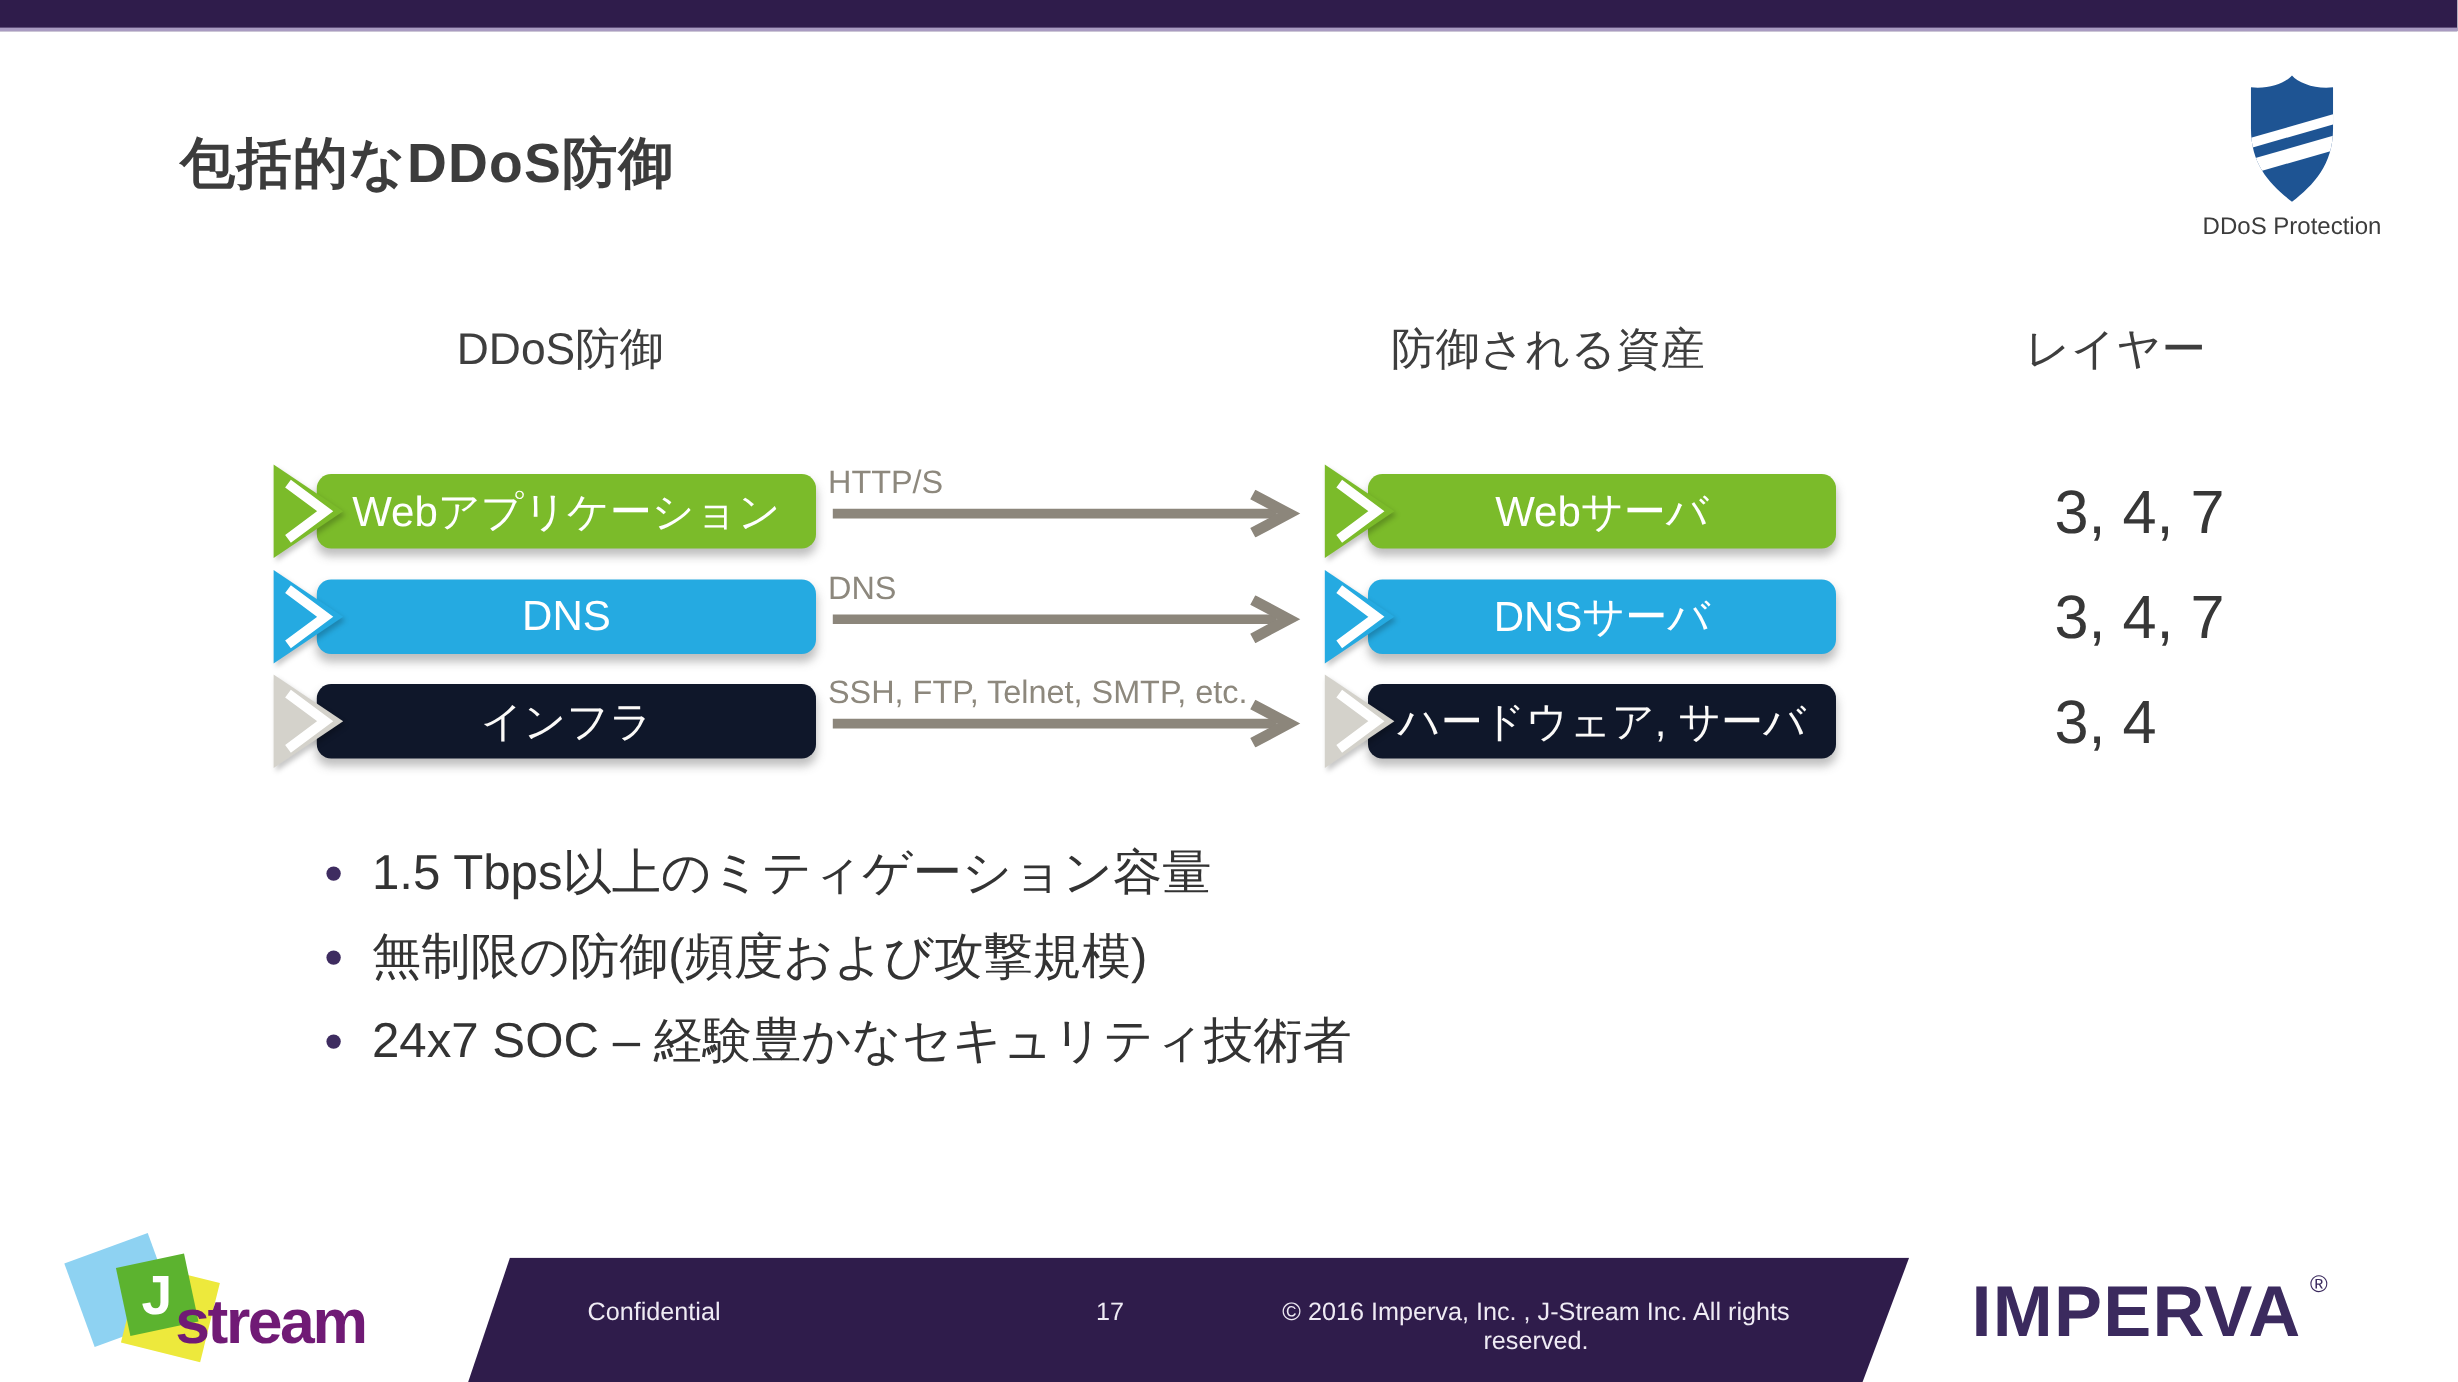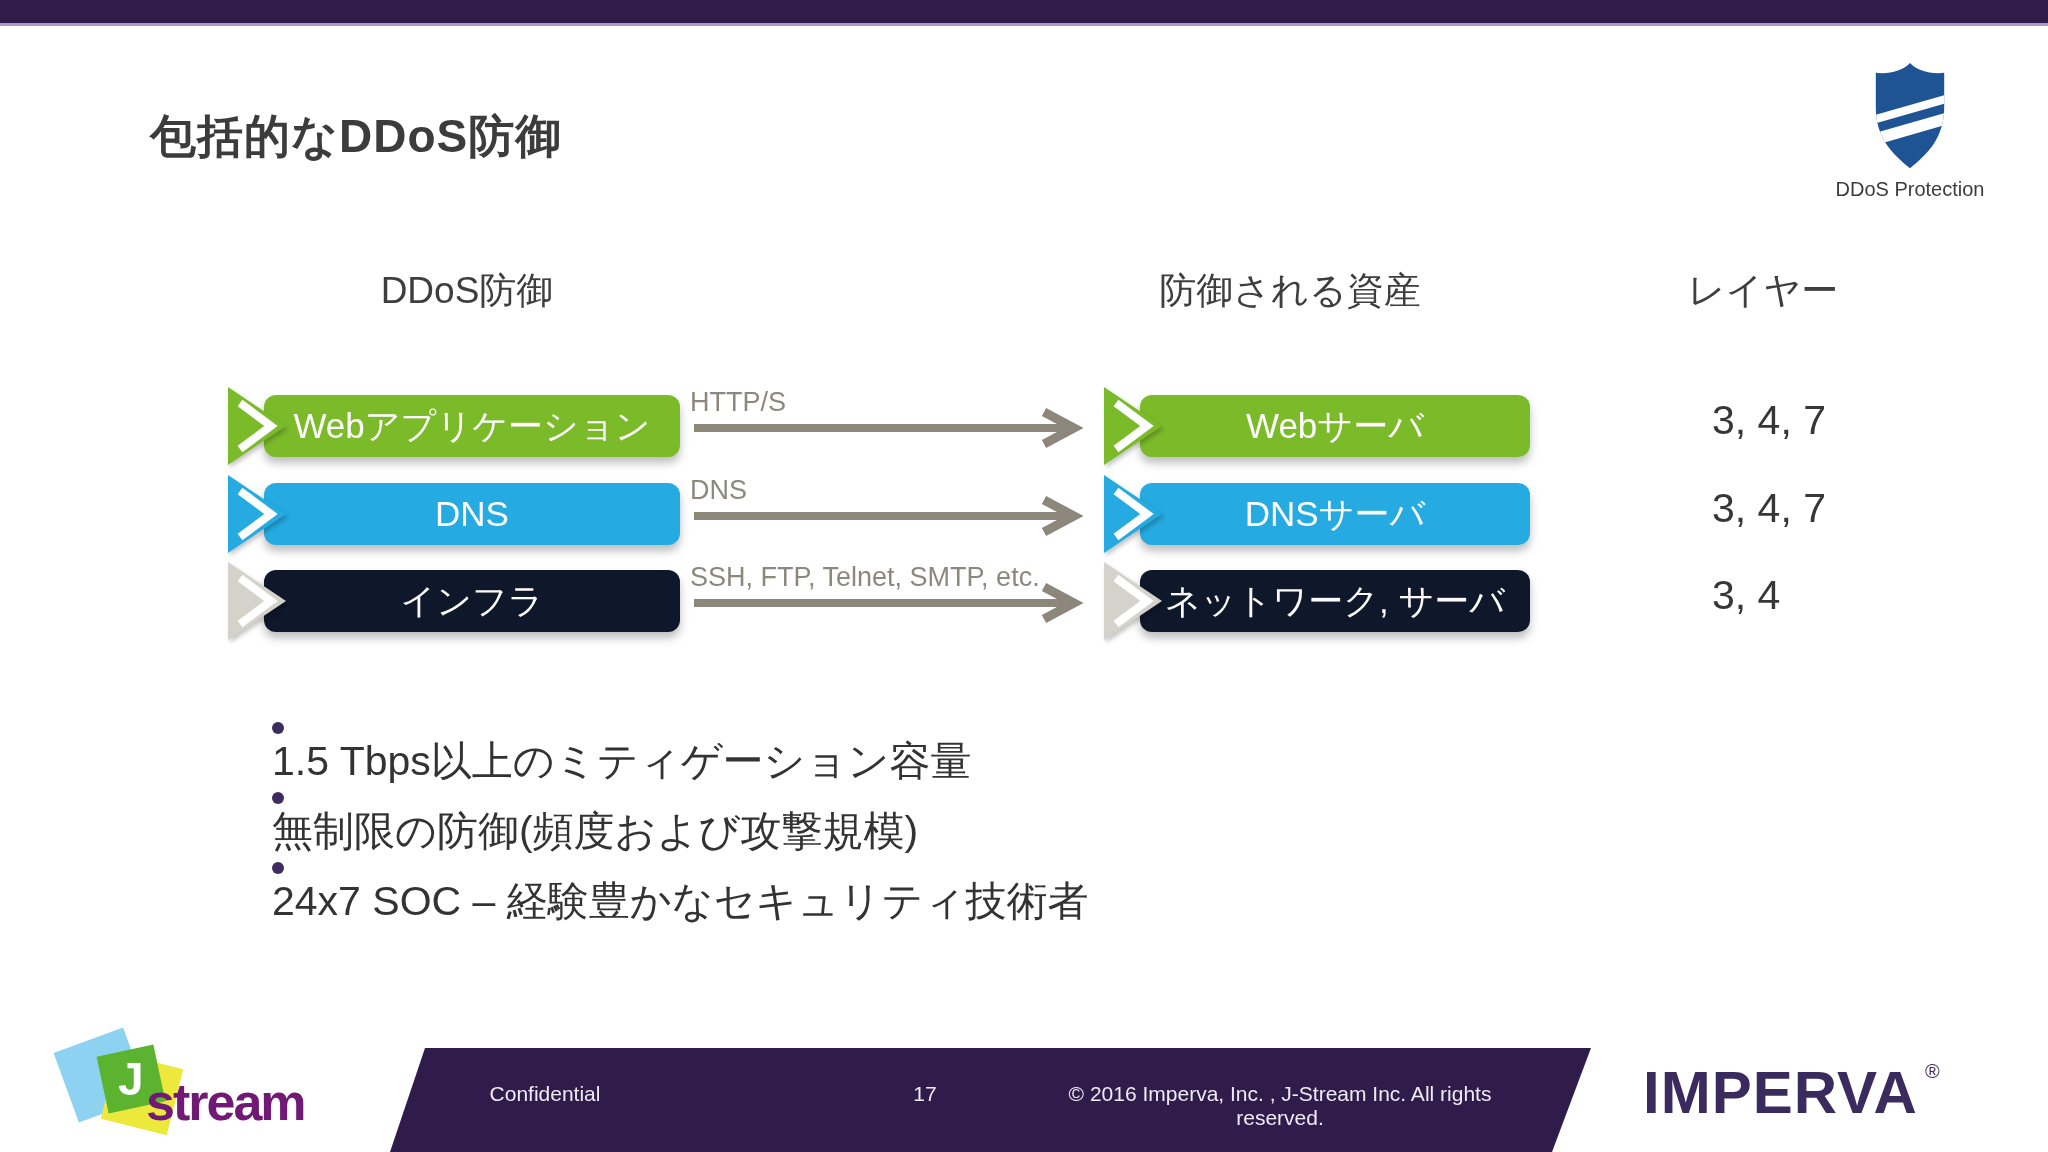--- a/index.html
+++ b/index.html
@@ -48,26 +48,26 @@
   .r0 .chev polygon { fill:#7BBB2A; }
   .r1 .chev polygon { fill:#25AAE1; }
   .r2 .chev polygon { fill:#D4D2CB; }
   .chev polyline { fill:none; stroke:#ffffff; stroke-width:8; }
 
   .proto { position:absolute; left:690px; width:412px; top:-8px;
            font-size:27px; color:#8D887D; }
   .flow-arrow { position:absolute; left:692px; top:13px; width:404px; height:40px; }
   .flow-arrow line, .flow-arrow polyline { stroke:#8C867B; fill:none; }
 
-  .layers { position:absolute; left:1712px; top:2px; font-size:41px; color:#373737; }
+  .layers { position:absolute; left:1712px; top:2px; font-size:51px; color:#373737; }
 
   
   .bullets { position:absolute; left:272px; top:700px; width:1560px; }
   .bullet { display:flex; align-items:flex-start; height:70px;
-            font-size:41px; color:#333333;flex-direction:column; }
+            font-size:41px; color:#333333; }
   .dot { width:12px; height:12px; border-radius:50%; background:#3E2C60;
          margin:22px 26px 0 0; flex:none; }
 
   
   .footer { position:absolute; left:0; top:1048px; width:2048px; height:104px; }
   .footer-shape { position:absolute; inset:0; background:#2F1C4B;
     clip-path:polygon(425px 0, 1591px 0, 1552px 104px, 390px 104px); }
   .ftext { position:absolute; top:34px; font-size:21px; color:#EFEBF4; text-align:center; }
   .ftext.confidential { left:445px; width:200px; }
   .ftext.page        { left:880px; width:90px; }
@@ -174,21 +174,21 @@
     <div class="proto">SSH, FTP, Telnet, SMTP, etc.</div>
     <svg class="flow-arrow" viewBox="0 0 404 40">
       <line x1="2" y1="20" x2="372" y2="20" stroke-width="8"></line>
       <polyline points="352,4 382,20 352,36" stroke-width="9"></polyline>
     </svg>
     <div class="pill rgt">
       <svg class="chev" viewBox="0 0 76 88">
         <polygon points="2,5 60,44 2,83"></polygon>
           <polyline points="14,21 45,44 14,67"></polyline>
       </svg>
-      <span>ネットワーク, サーバ</span>
+      <span>ハードウェア, サーバ</span>
     </div>
     <div class="layers">3, 4</div>
   </div>
 
   <div class="bullets">
     <div class="bullet">
       <span class="dot"></span>
       <span>1.5 Tbps以上のミティゲーション容量</span>
     </div>
     <div class="bullet">

